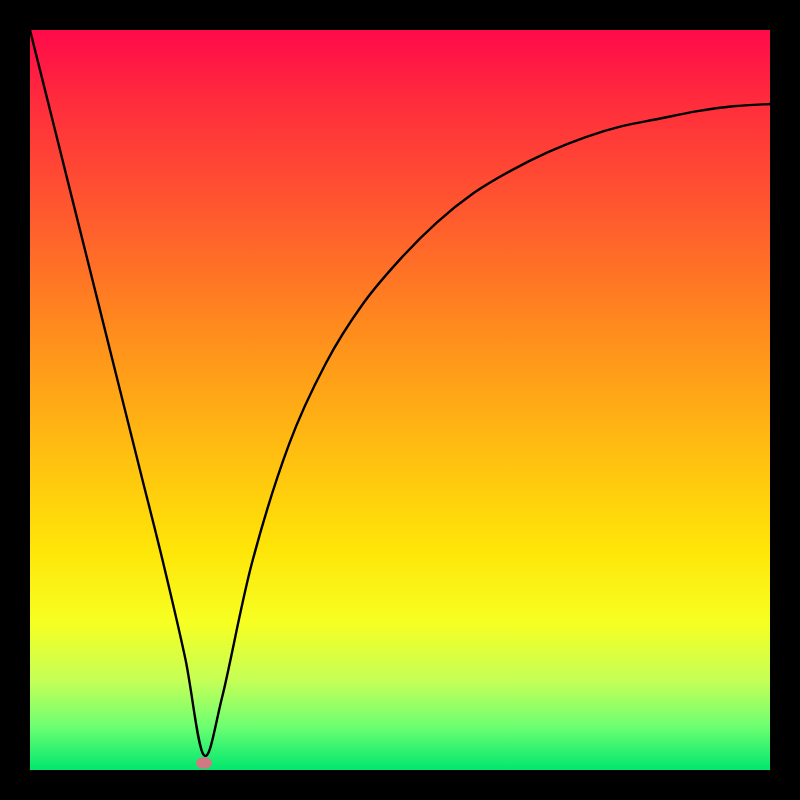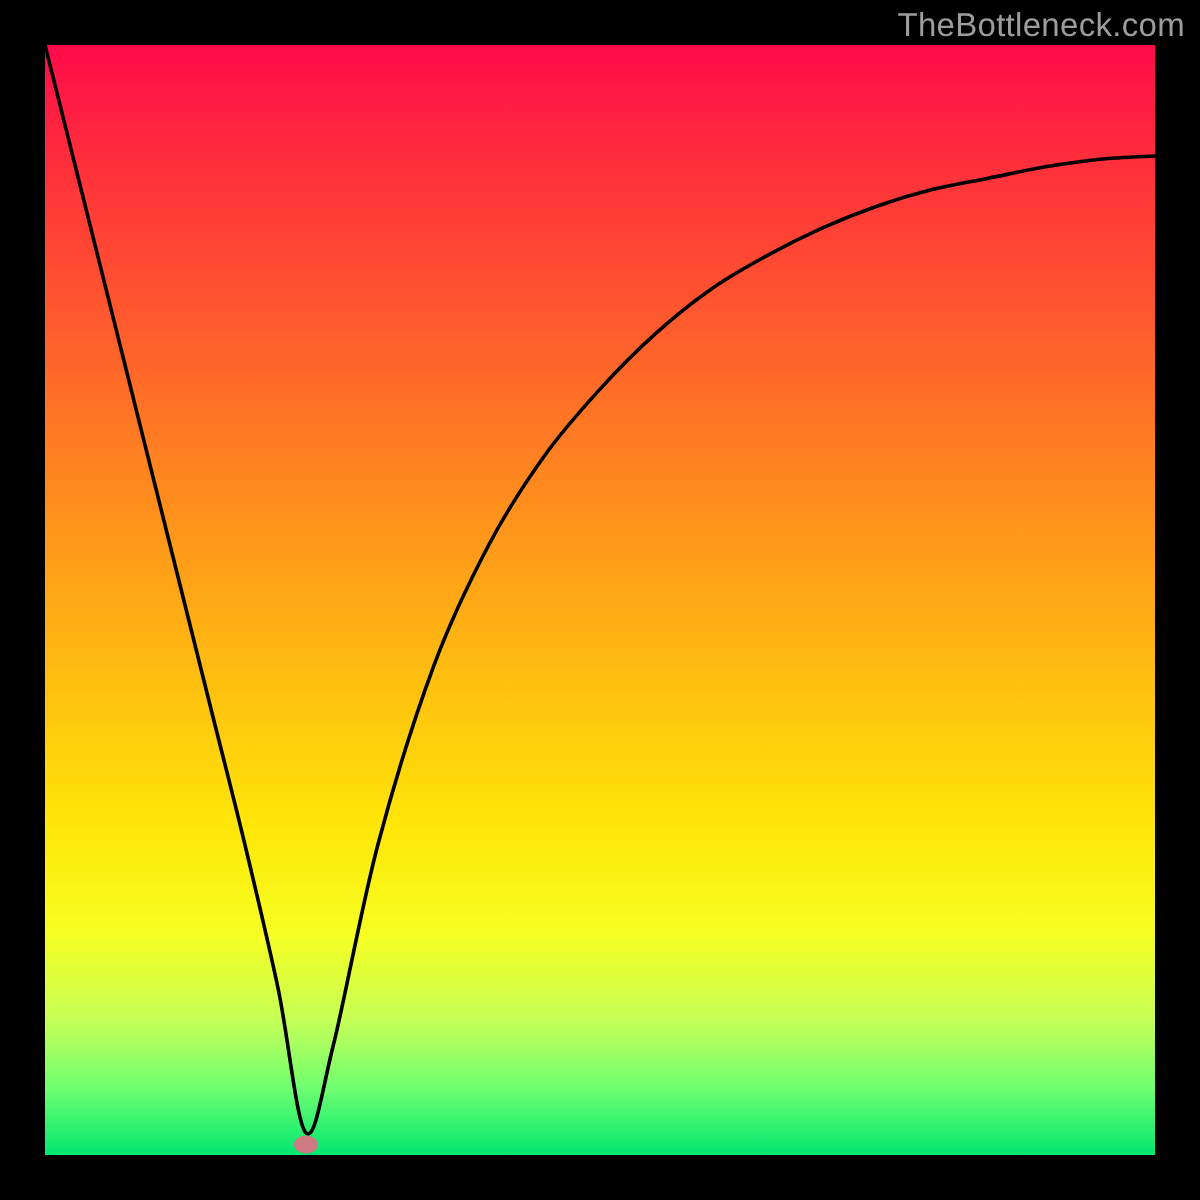--- a/index.html
+++ b/index.html
@@ -57,21 +57,20 @@
     font-size: 22px;
     letter-spacing: 0.2px;
     user-select: none;
   }
 </style>
 </head>
 <body>
 
 <div class="stage">
 
-  <div class="watermark">TheBottleneck.com</div>
 
   <div class="plot-area">
     <svg class="curve-svg" viewBox="0 0 740 740" preserveAspectRatio="none">
       <path id="curve-path" fill="none" stroke="#000" stroke-width="2.4" stroke-linecap="round" stroke-linejoin="round" d="M 0 0 C 3.6999999999999997 14.799999999999992, 14.8 59.199999999999946, 22.2 88.79999999999995 C 29.599999999999998 118.39999999999996, 37 148.00000000000003, 44.4 177.60000000000002 C 51.8 207.20000000000002, 59.199999999999996 236.79999999999998, 66.6 266.4 C 74 296, 81.39999999999999 325.59999999999997, 88.8 355.2 C 96.2 384.8, 103.6 414.4, 111 444 C 118.4 473.6, 125.79999999999998 501.96666666666664, 133.2 532.8 C 140.6 563.6333333333333, 148.61666666666667 596.9333333333333, 155.4 629 C 162.18333333333334 661.0666666666667, 167.73333333333332 719.0333333333334, 173.89999999999998 725.2 C 180.06666666666663 731.3666666666667, 184.38333333333333 698.0666666666667, 192.4 666 C 200.41666666666669 633.9333333333333, 210.9 574.7333333333333, 222 532.8 C 233.1 490.8666666666666, 246.66666666666666 447.7, 259 414.4 C 271.3333333333333 381.09999999999997, 283.6666666666667 356.4333333333333, 296 332.99999999999994 C 308.3333333333333 309.5666666666666, 320.6666666666667 291.06666666666666, 333 273.8 C 345.3333333333333 256.53333333333336, 357.66666666666663 242.9666666666667, 370 229.40000000000003 C 382.33333333333337 215.83333333333337, 394.66666666666674 203.5, 407.00000000000006 192.39999999999998 C 419.33333333333337 181.29999999999995, 431.6666666666667 171.4333333333333, 444 162.79999999999995 C 456.3333333333333 154.1666666666666, 468.6666666666667 147.38333333333324, 481 140.5999999999999 C 493.3333333333333 133.81666666666658, 505.6666666666667 127.64999999999999, 518 122.10000000000002 C 530.3333333333334 116.55000000000005, 542.6666666666666 111.61666666666673, 555 107.30000000000007 C 567.3333333333334 102.9833333333334, 579.6666666666666 99.2833333333334, 592 96.20000000000005 C 604.3333333333334 93.11666666666669, 616.6666666666666 91.26666666666664, 629 88.79999999999995 C 641.3333333333334 86.33333333333327, 653.6666666666666 83.49666666666663, 666 81.39999999999998 C 678.3333333333334 79.30333333333333, 690.6666666666666 77.45333333333336, 703 76.22000000000003 C 715.3333333333334 74.9866666666667, 733.8333333333334 74.37, 740 74"></path>
     </svg>
     <div class="dot" id="marker-dot" style="left: 173.9px; top: 732.6px; background: rgb(207, 122, 130);"></div>
   </div>
 
 </div>
 

